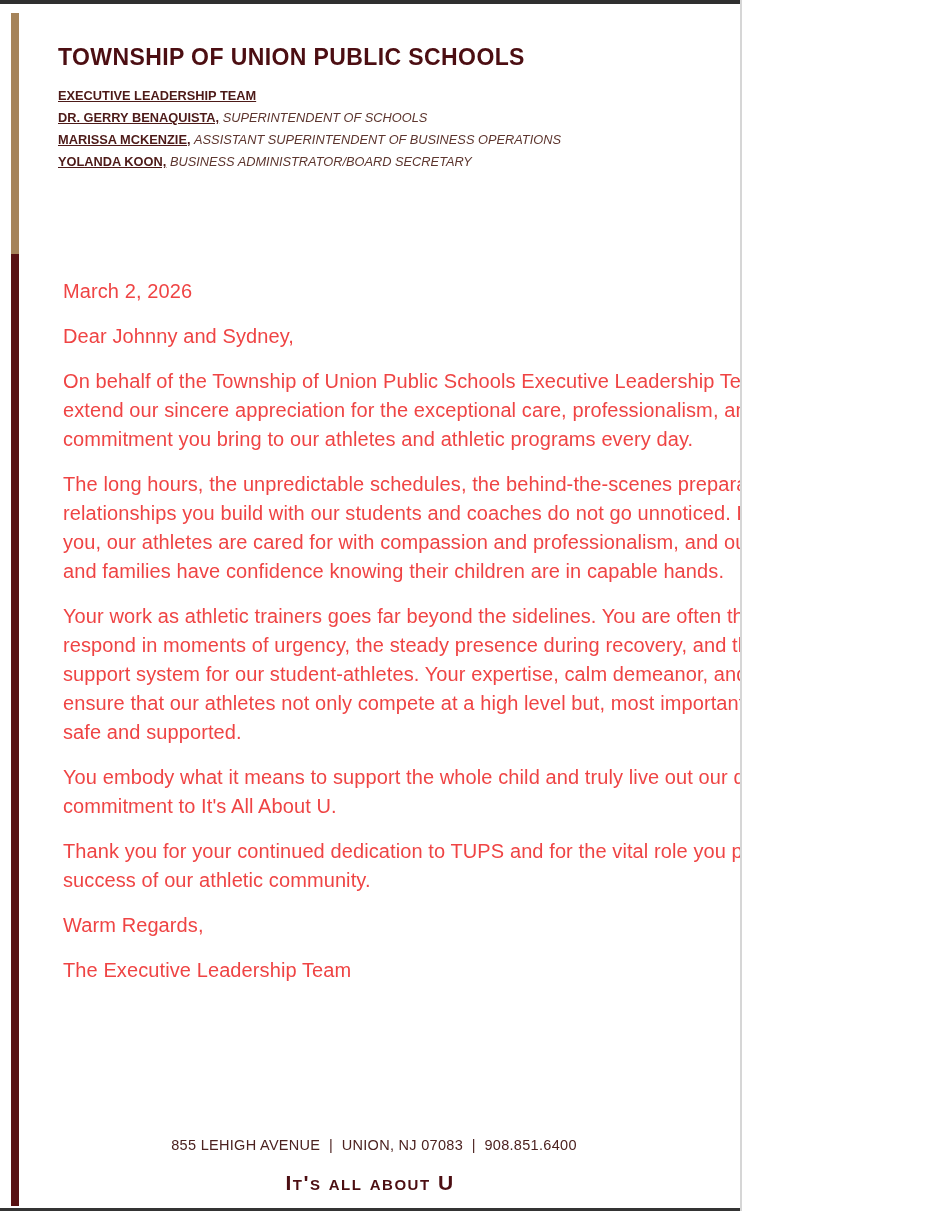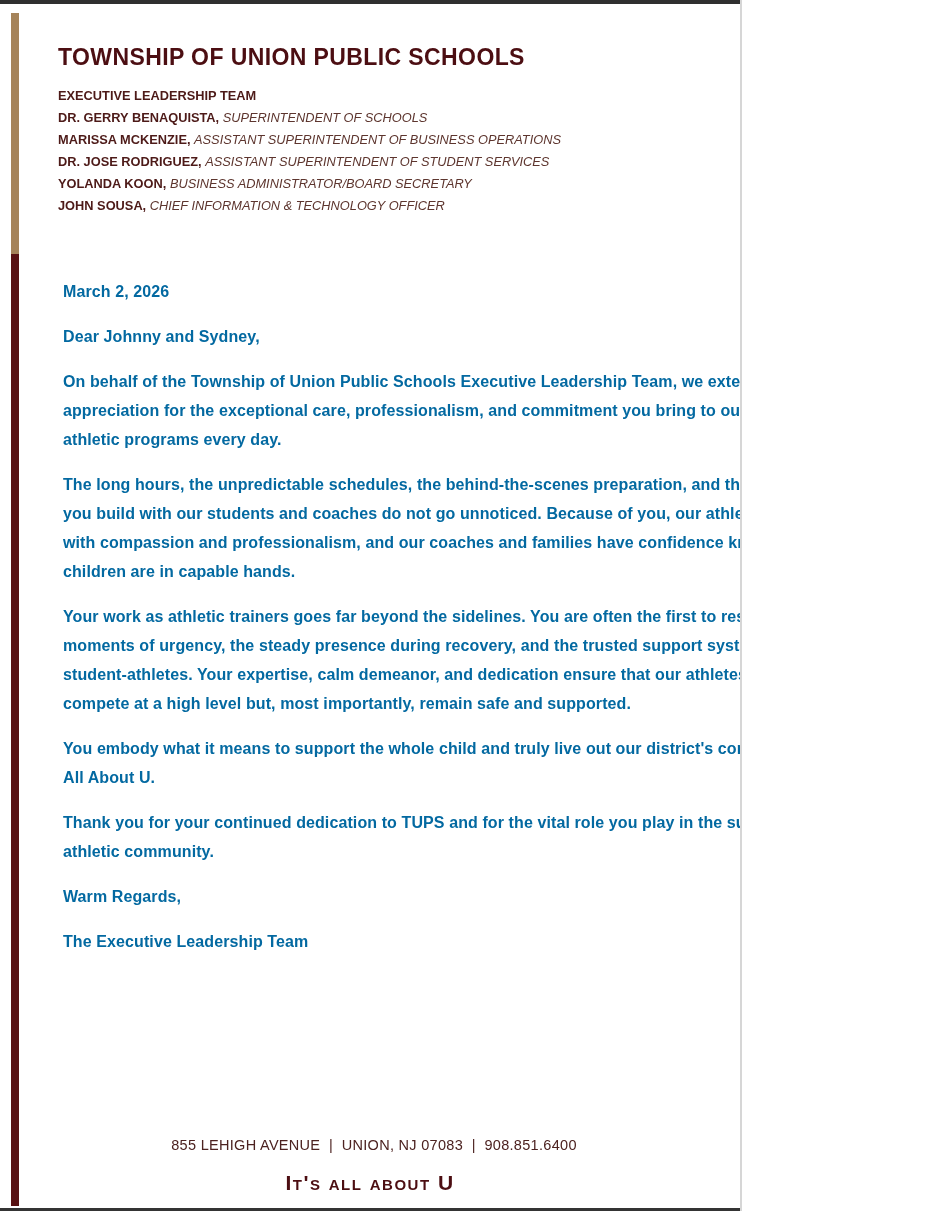--- a/index.html
+++ b/index.html
@@ -50,21 +50,21 @@
   }
 
   .leadership {
     position: absolute;
     left: 58px; top: 85px;
     font-size: 12.8px;
     line-height: 22px;
     color: #4d1a18;
   }
   .leadership .row { white-space: nowrap; }
-  .member-name { font-weight: 700; color: #4d1a18; }
+  .member-name { font-weight: 700; color: #4d1a18; text-decoration: underline; }
   .member-role { font-style: italic; font-weight: 400; color: #5d352e; }
 
   .logo {
     position: absolute;
     left: 748px; top: 33px;
     width: 122px; height: 106px;
   }
   .logo svg { display: block; width: 100%; height: 100%; }
   .logo-vertical-text {
     position: absolute;
@@ -75,25 +75,24 @@
     font-weight: 700;
     font-size: 11.5px;
     letter-spacing: 4px;
     line-height: 14px;
   }
 
   .letter {
     position: absolute;
     left: 63px; top: 277px;
     width: 808px;
-    font-size: 16px;
+    font-size: 20px;
     line-height: 29px;
     letter-spacing: 0.1px;
-    color: #0369a1;
-    font-weight: bold;
+    color: #ef4444;
   }
   .letter p { margin: 0 0 16px 0; }
 
   .footer {
     position: absolute;
     left: 0; bottom: 16px;
     width: 100%;
     text-align: center;
     color: #4c2220;
   }
@@ -130,30 +129,22 @@
     </div>
     <div class="row">
       <span class="member-name">DR. GERRY BENAQUISTA,</span>
       <span class="member-role"> SUPERINTENDENT OF SCHOOLS</span>
     </div>
     <div class="row">
       <span class="member-name">MARISSA MCKENZIE,</span>
       <span class="member-role"> ASSISTANT SUPERINTENDENT OF BUSINESS OPERATIONS</span>
     </div>
     <div class="row">
-      <span class="member-name">DR. JOSE RODRIGUEZ,</span>
-      <span class="member-role"> ASSISTANT SUPERINTENDENT OF STUDENT SERVICES</span>
-    </div>
-    <div class="row">
       <span class="member-name">YOLANDA KOON,</span>
       <span class="member-role"> BUSINESS ADMINISTRATOR/BOARD SECRETARY</span>
-    </div>
-    <div class="row">
-      <span class="member-name">JOHN SOUSA,</span>
-      <span class="member-role"> CHIEF INFORMATION &amp; TECHNOLOGY OFFICER</span>
     </div>
   </div>
 
   <div class="logo">
     <svg viewBox="0 0 122 106" xmlns="http://www.w3.org/2000/svg">
       <path d="M3 3 L35 3 L35 52 Q35 64 46.5 64 Q58 64 58 52 L58 3 L118 3 L118 80 L85 103 L28 103 Q3 103 3 78 Z" fill="none" stroke="#c8a853" stroke-width="5" stroke-linejoin="round"></path>
       <path d="M3 3 L35 3 L35 52 Q35 64 46.5 64 Q58 64 58 52 L58 3 L118 3 L118 80 L85 103 L28 103 Q3 103 3 78 Z" fill="#6a1b22" stroke="#ffffff" stroke-width="2.4" stroke-linejoin="round"></path>
     </svg>
     <div class="logo-vertical-text">UNION</div>
   </div>

